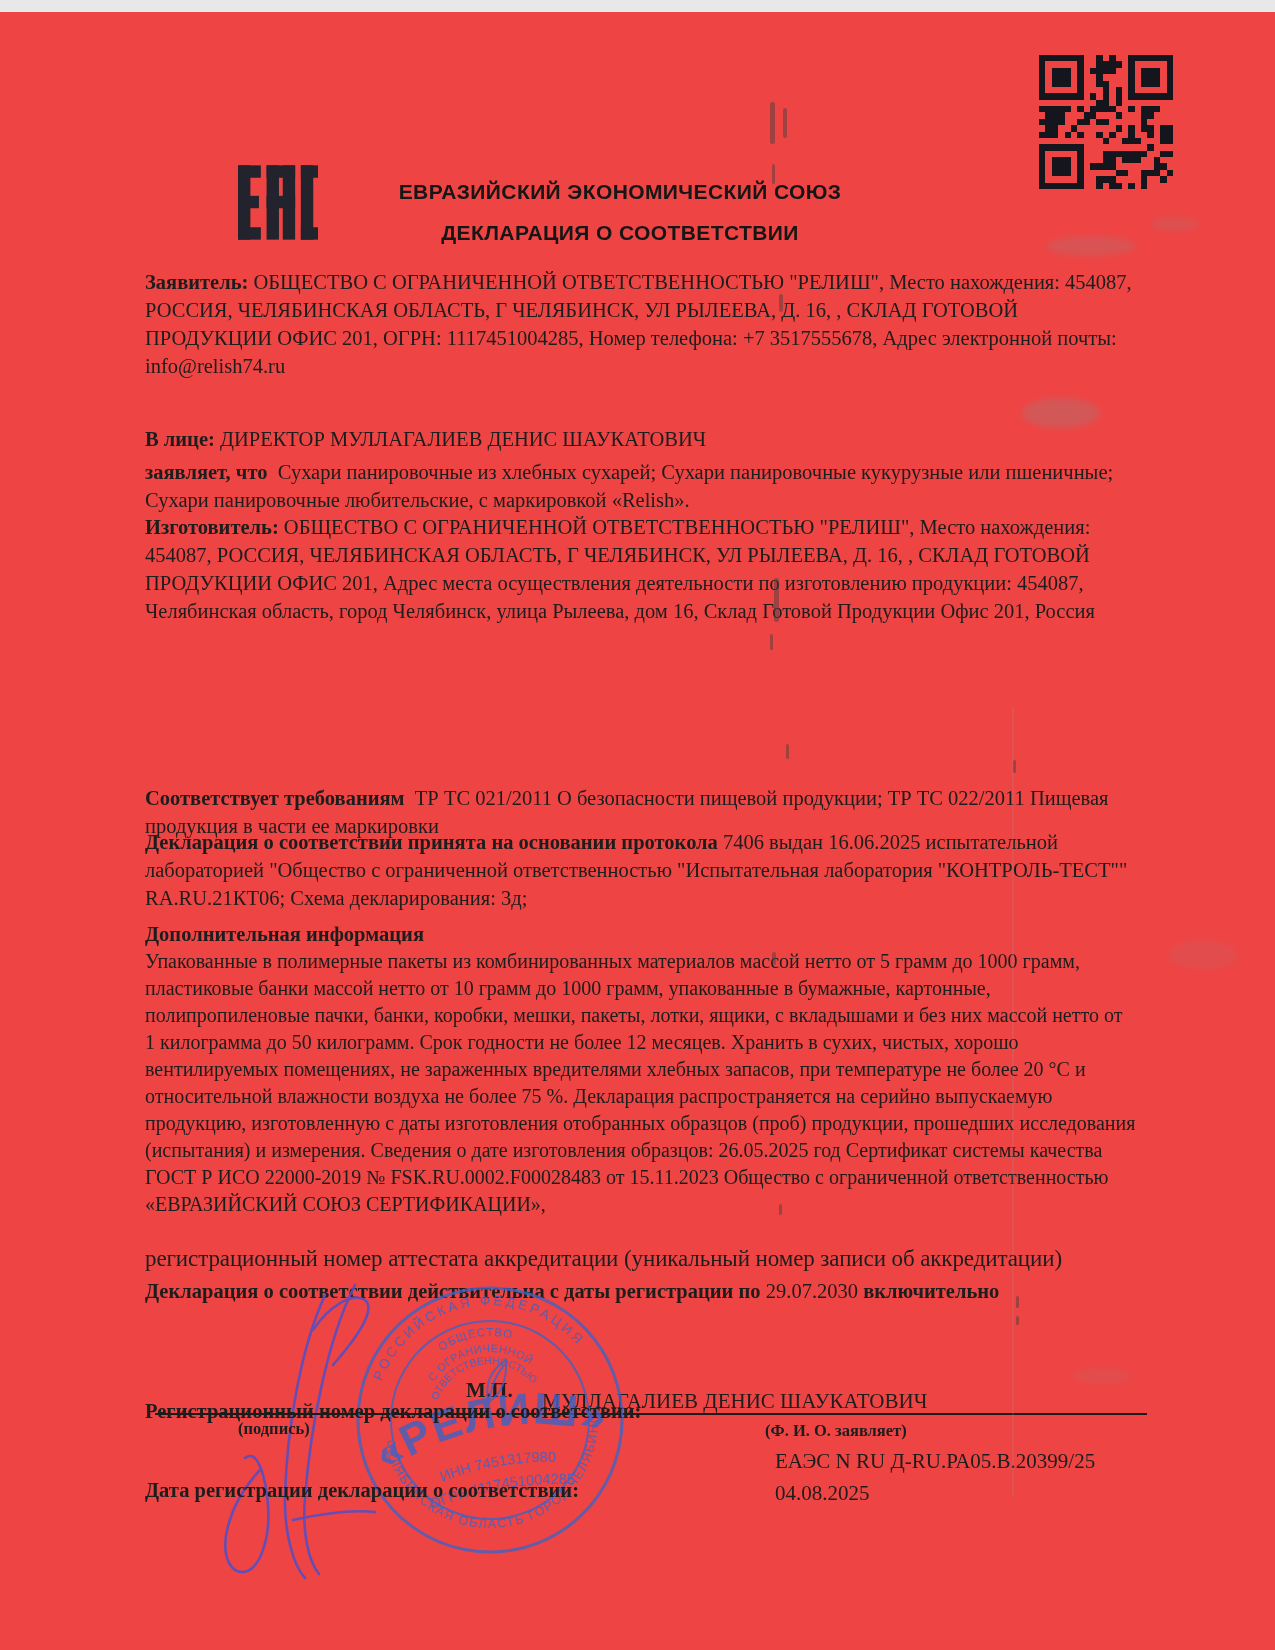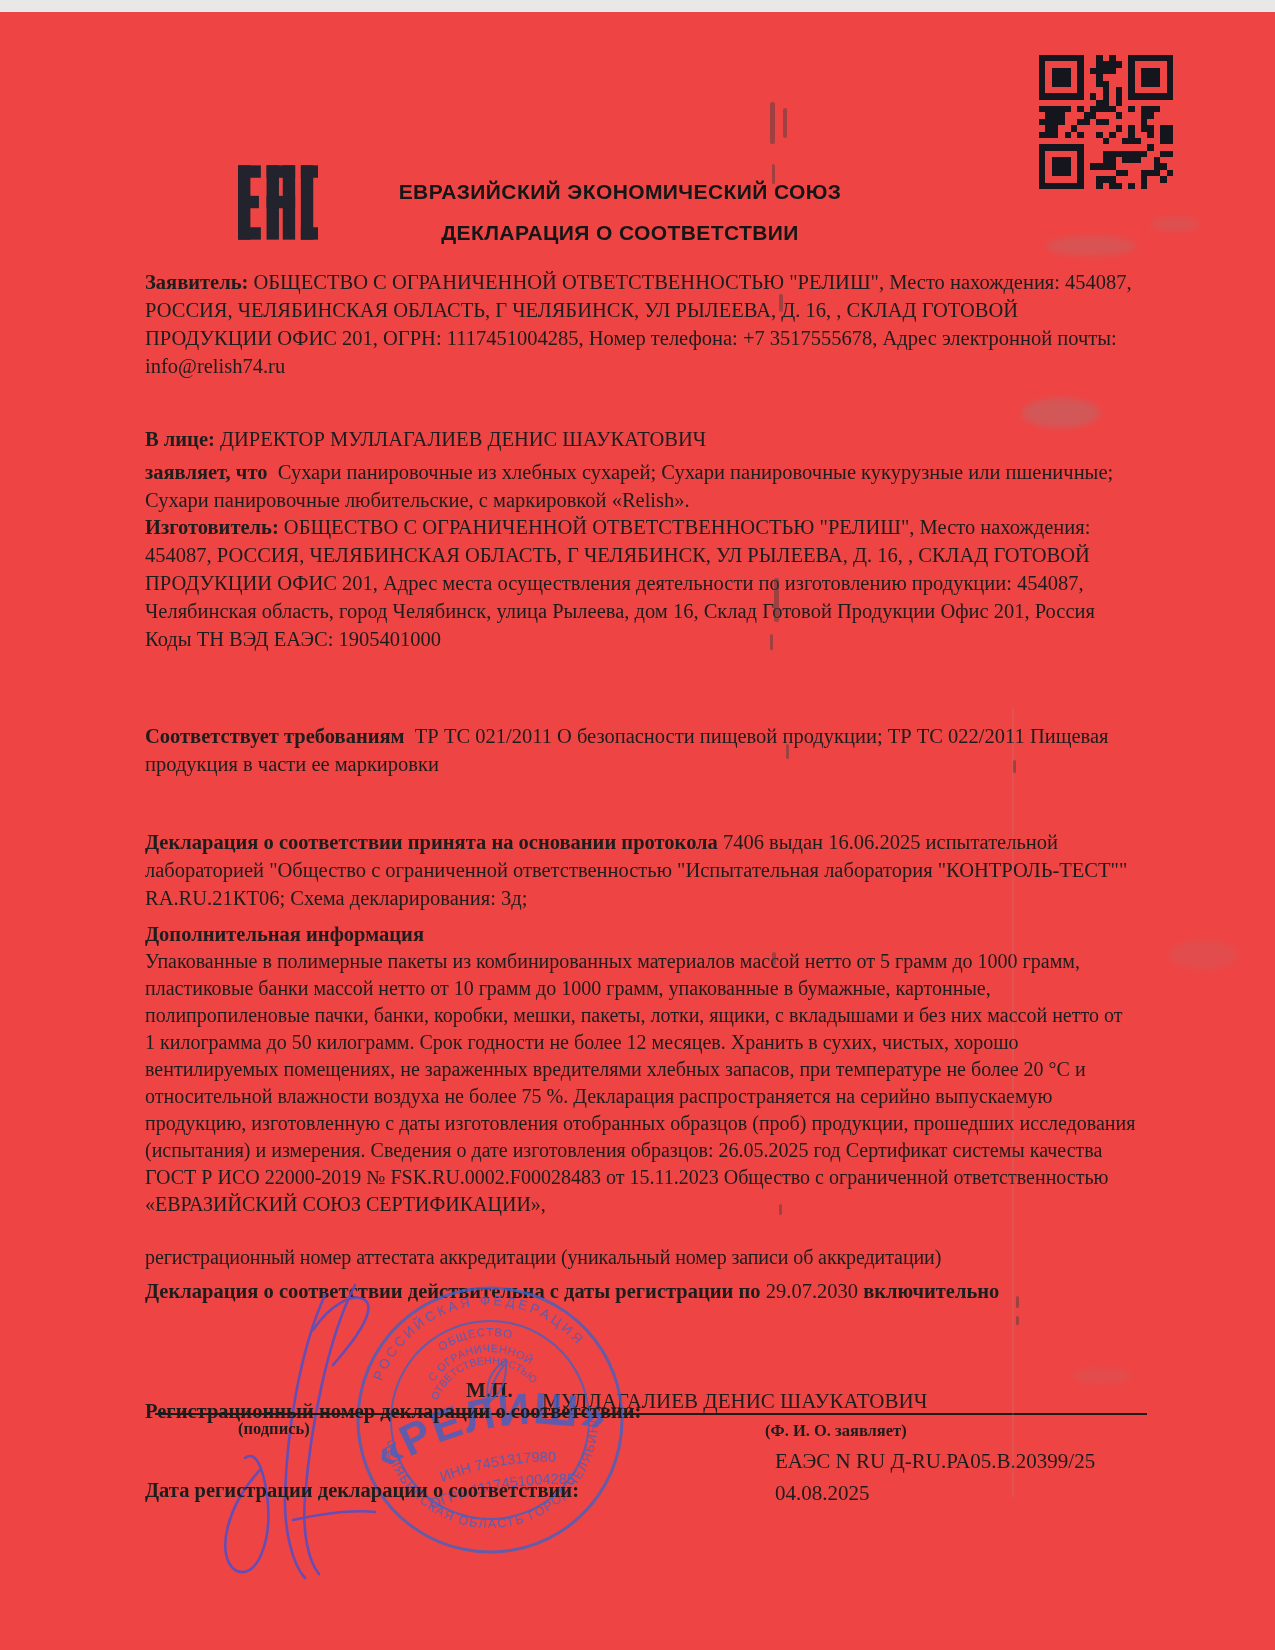--- a/index.html
+++ b/index.html
@@ -18,21 +18,21 @@
     font-family:"Liberation Sans","DejaVu Sans",sans-serif;
     font-weight:bold;font-size:21px;color:#161616;letter-spacing:.4px;}
   .title1{top:168px;}
   .title2{top:209px;}
   
   .blk{left:145px;width:992px;font-size:20.5px;line-height:28px;}
   .blk p{margin:0;}
   b,.b{font-weight:bold;}
   .nowrap{white-space:nowrap;}
   .addpara{font-size:20px;line-height:27px;}
-  .note{left:145px;top:1234px;font-size:20px;letter-spacing:-0.1px;}
+  .note{left:145px;top:1234px;font-size:23px;letter-spacing:-0.1px;}
   .validity{left:145px;top:1268px;font-size:20.5px;white-space:nowrap;}
   
   .rule{left:155px;top:1401px;width:992px;height:2px;background:#1b1b1b;}
   .mp{left:466px;top:1366px;font-size:21px;font-weight:bold;}
   .fio{left:542px;top:1377px;font-size:21px;white-space:nowrap;}
   .cap{font-size:16.5px;font-weight:bold;}
   .cap-sign{left:238px;top:1407px;}
   .cap-fio{left:765px;top:1409px;}
   .reglabel{font-size:20.5px;font-weight:bold;left:145px;white-space:nowrap;}
   .regvalue{font-size:21px;left:775px;white-space:nowrap;}
@@ -294,24 +294,23 @@
   <div class="abs blk nowrap" style="top:413px;">
     <b>В лице:</b><span> ДИРЕКТОР МУЛЛАГАЛИЕВ ДЕНИС ШАУКАТОВИЧ</span>
   </div>
 
   <div class="abs blk" style="top:446px;">
     <p><b>заявляет, что</b><span>&nbsp; Сухари панировочные из хлебных сухарей; Сухари панировочные кукурузные или пшеничные; Сухари панировочные любительские, с маркировкой «Relish».</span></p>
   </div>
 
   <div class="abs blk" style="top:501px;">
     <p><b>Изготовитель:</b><span> ОБЩЕСТВО С ОГРАНИЧЕННОЙ ОТВЕТСТВЕННОСТЬЮ "РЕЛИШ", Место нахождения: 454087, РОССИЯ, ЧЕЛЯБИНСКАЯ ОБЛАСТЬ, Г ЧЕЛЯБИНСК, УЛ РЫЛЕЕВА, Д. 16, , СКЛАД ГОТОВОЙ ПРОДУКЦИИ ОФИС 201, Адрес места осуществления деятельности по изготовлению продукции: 454087, Челябинская область, город Челябинск, улица Рылеева, дом 16, Склад Готовой Продукции Офис 201, Россия</span></p>
-    <p>Коды ТН ВЭД ЕАЭС: 1905401000</p>
-  </div>
-
-  <div class="abs blk" style="top:710px;">
+  </div>
+
+  <div class="abs blk" style="top:772px;">
     <p><b>Соответствует требованиям</b><span>&nbsp; ТР ТС 021/2011 О безопасности пищевой продукции; ТР ТС 022/2011 Пищевая продукция в части ее маркировки</span></p>
   </div>
 
   <div class="abs blk" style="top:816px;">
     <p><b>Декларация о соответствии принята на основании протокола</b><span> 7406 выдан 16.06.2025 испытательной лабораторией "Общество с ограниченной ответственностью "Испытательная лаборатория "КОНТРОЛЬ-ТЕСТ"" RA.RU.21КТ06; Схема декларирования: 3д;</span></p>
   </div>
 
   <div class="abs blk" style="top:908px;">
     <p class="b">Дополнительная информация</p>
     <p class="addpara">Упакованные в полимерные пакеты из комбинированных материалов массой нетто от 5 грамм до 1000 грамм, пластиковые банки массой нетто от 10 грамм до 1000 грамм, упакованные в бумажные, картонные, полипропиленовые пачки, банки, коробки, мешки, пакеты, лотки, ящики, с вкладышами и без них массой нетто от 1 килограмма до 50 килограмм. Срок годности не более 12 месяцев. Хранить в сухих, чистых, хорошо вентилируемых помещениях, не зараженных вредителями хлебных запасов, при температуре не более 20 °С и относительной влажности воздуха не более 75 %. Декларация распространяется на серийно выпускаемую продукцию, изготовленную с даты изготовления отобранных образцов (проб) продукции, прошедших исследования (испытания) и измерения. Сведения о дате изготовления образцов: 26.05.2025 год Сертификат системы качества ГОСТ Р ИСО 22000-2019 № FSK.RU.0002.F00028483 от 15.11.2023 Общество с ограниченной ответственностью «ЕВРАЗИЙСКИЙ СОЮЗ СЕРТИФИКАЦИИ»,</p>

